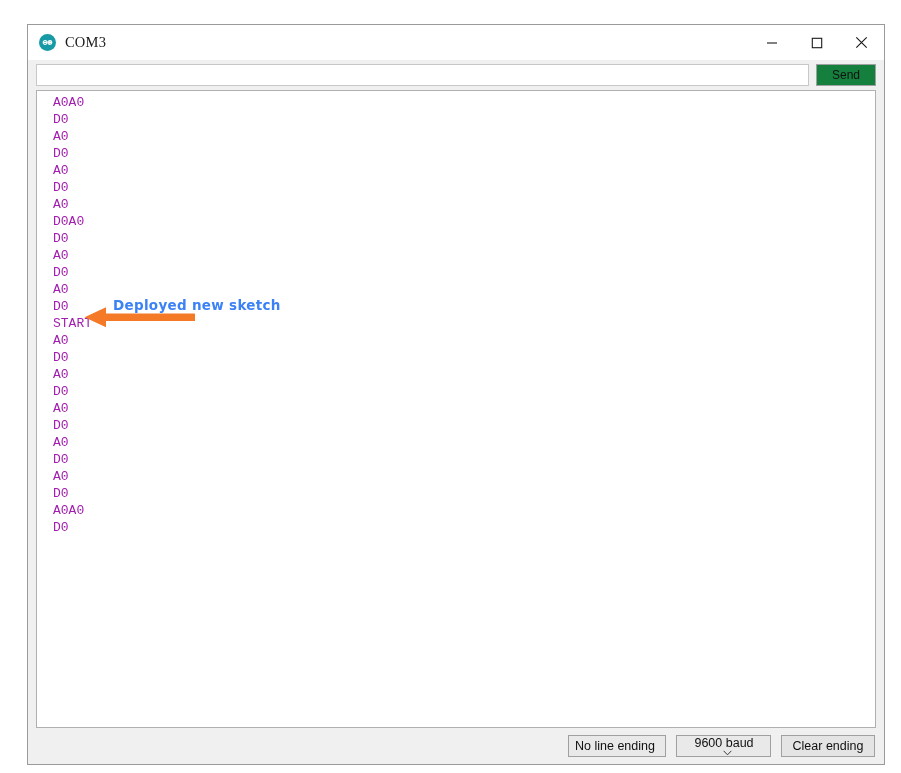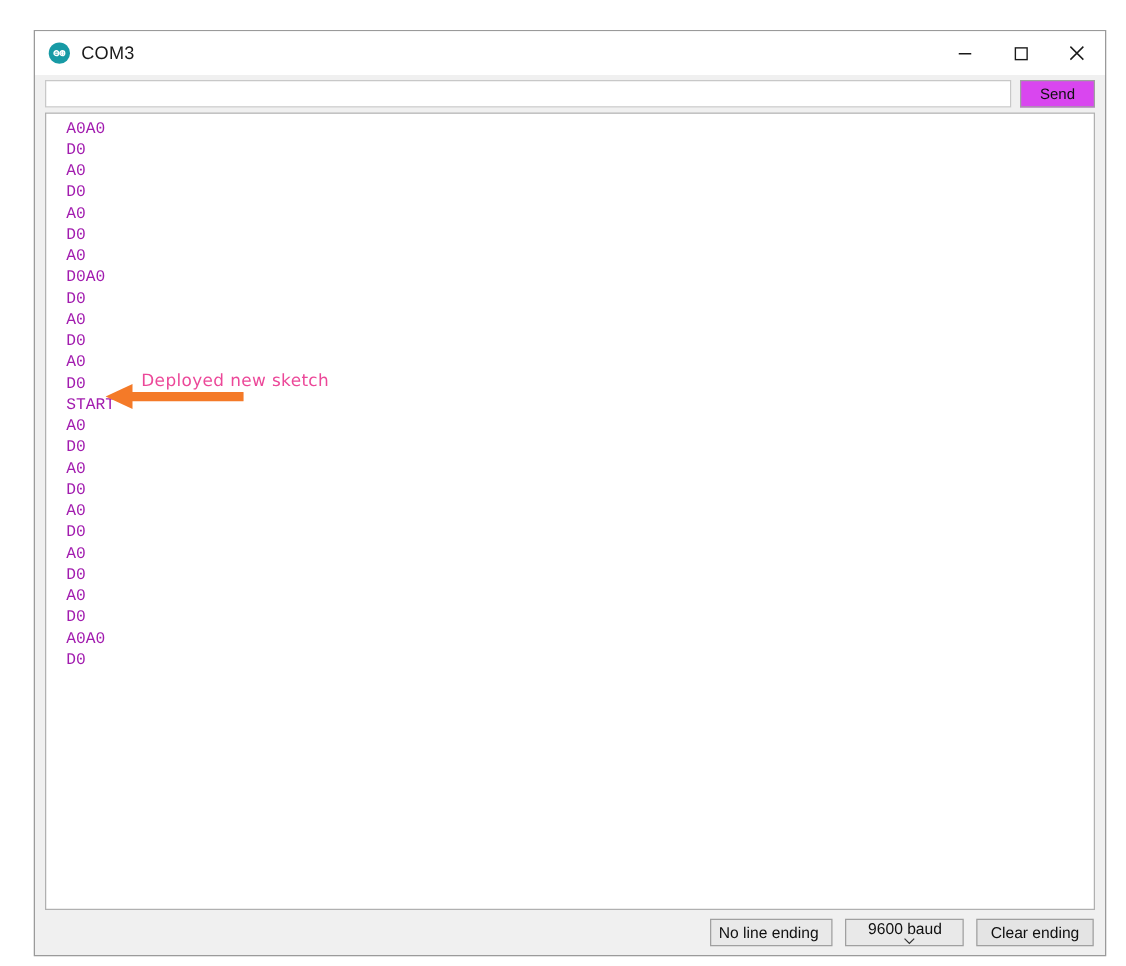--- a/index.html
+++ b/index.html
@@ -57,20 +57,21 @@
     align-items: center;
     justify-content: center;
     flex: 0 0 auto;
   }
   .arduino-icon svg { display:block; }
   .window-title {
     font-size: 14.5px;
     color: #1a1a1a;
     letter-spacing: .2px;
     white-space: nowrap;
+    font-family: Liberation Serif, serif;
   }
   .win-controls {
     position: absolute;
     right: 0;
     top: 0;
     height: 35px;
     display: flex;
   }
   .win-btn {
     width: 45px;
@@ -101,21 +102,21 @@
     box-sizing: border-box;
     font-family: "Liberation Sans", sans-serif;
     font-size: 12px;
     padding: 0 4px;
     color: #000;
     outline: none;
   }
   .send-btn {
     width: 60px;
     height: 22px;
-    background: #d946ef;
+    background: #15803d;
     border: 1px solid #a0a0a0;
     box-sizing: border-box;
     font-family: "Liberation Sans", sans-serif;
     font-size: 12px;
     color: #101010;
     cursor: pointer;
     padding: 0;
     line-height: 20px;
   }
 
@@ -148,22 +149,22 @@
     pointer-events: none;
     left: 0; top: 0;
     width: 100%; height: 100%;
   }
   .anno-text {
     position: absolute;
     left: 76px;
     top: 206px;
     font-family: "DejaVu Sans", sans-serif;
     font-size: 13.5px;
-    font-weight: 400;
-    color: #ec4899;
+    font-weight: 700;
+    color: #3b82f6;
     letter-spacing: .3px;
     white-space: nowrap;
   }
   .anno-arrow {
     position: absolute;
     left: 46px;
     top: 213px;
   }
 
   

